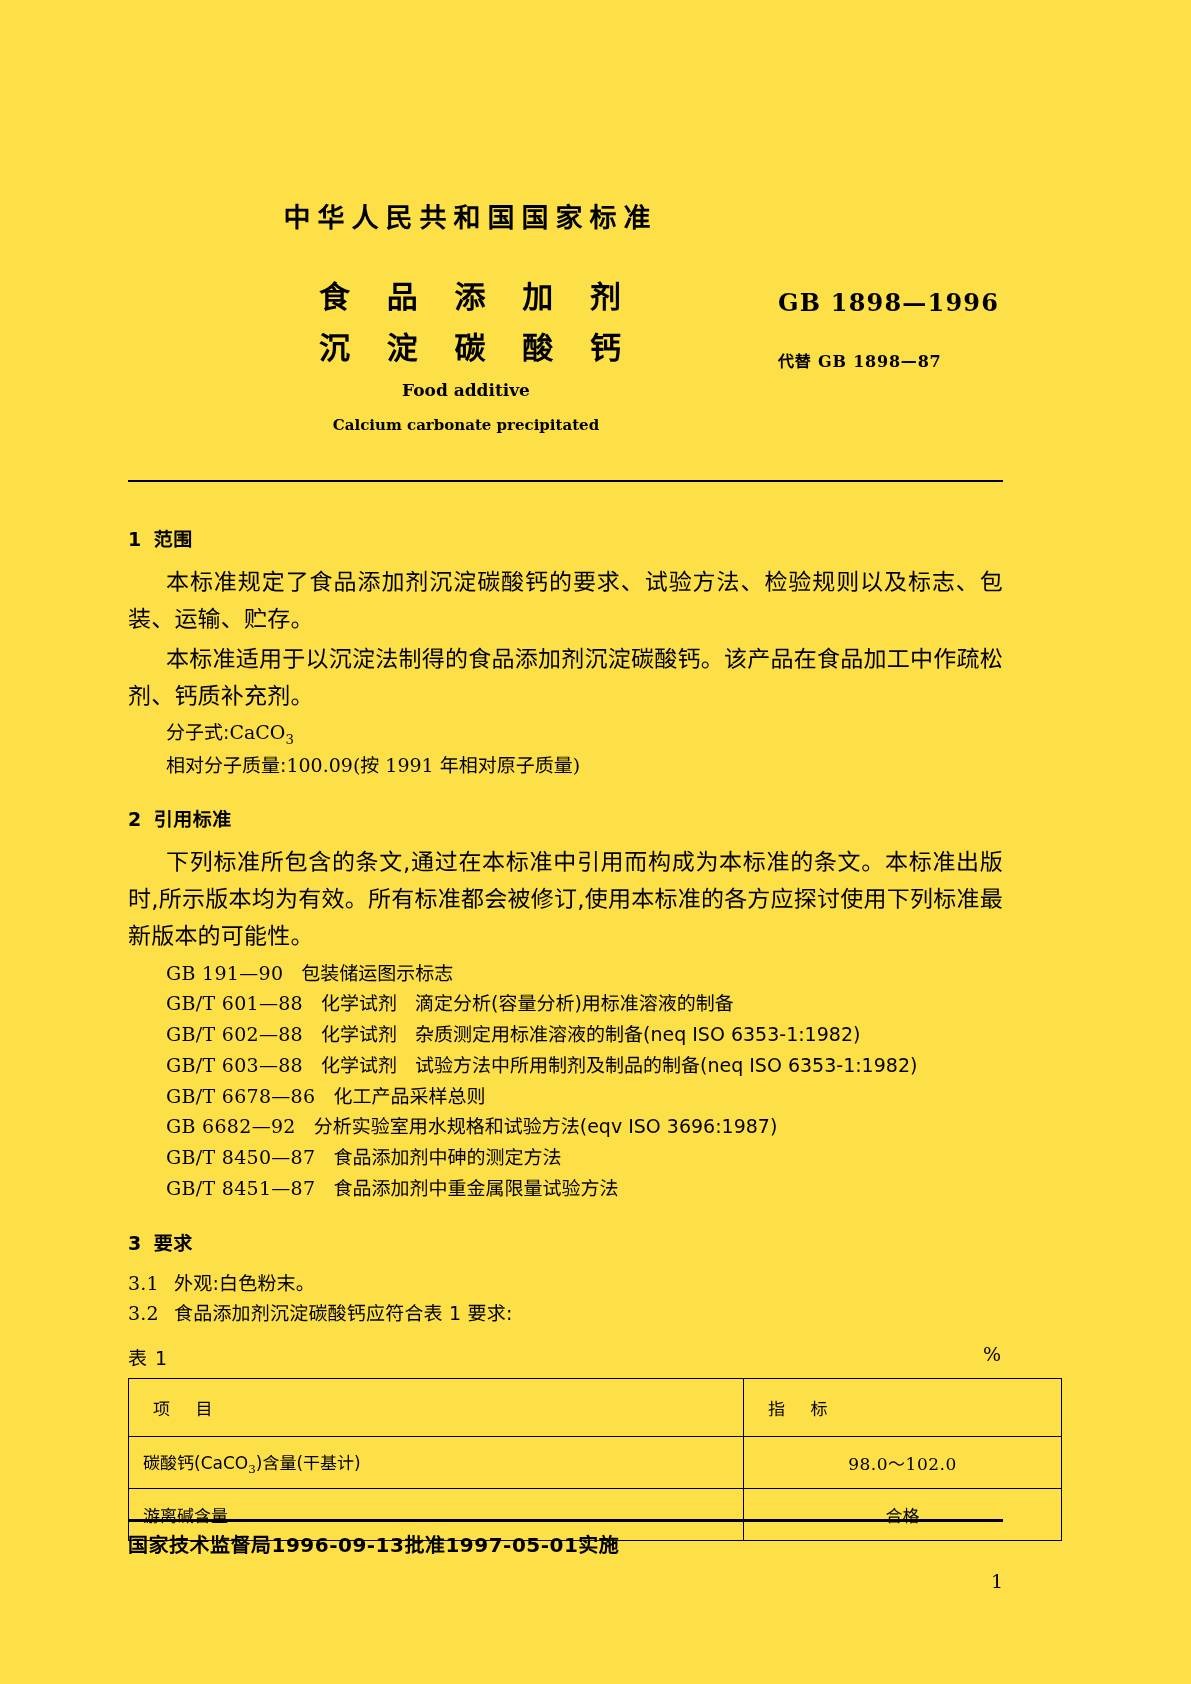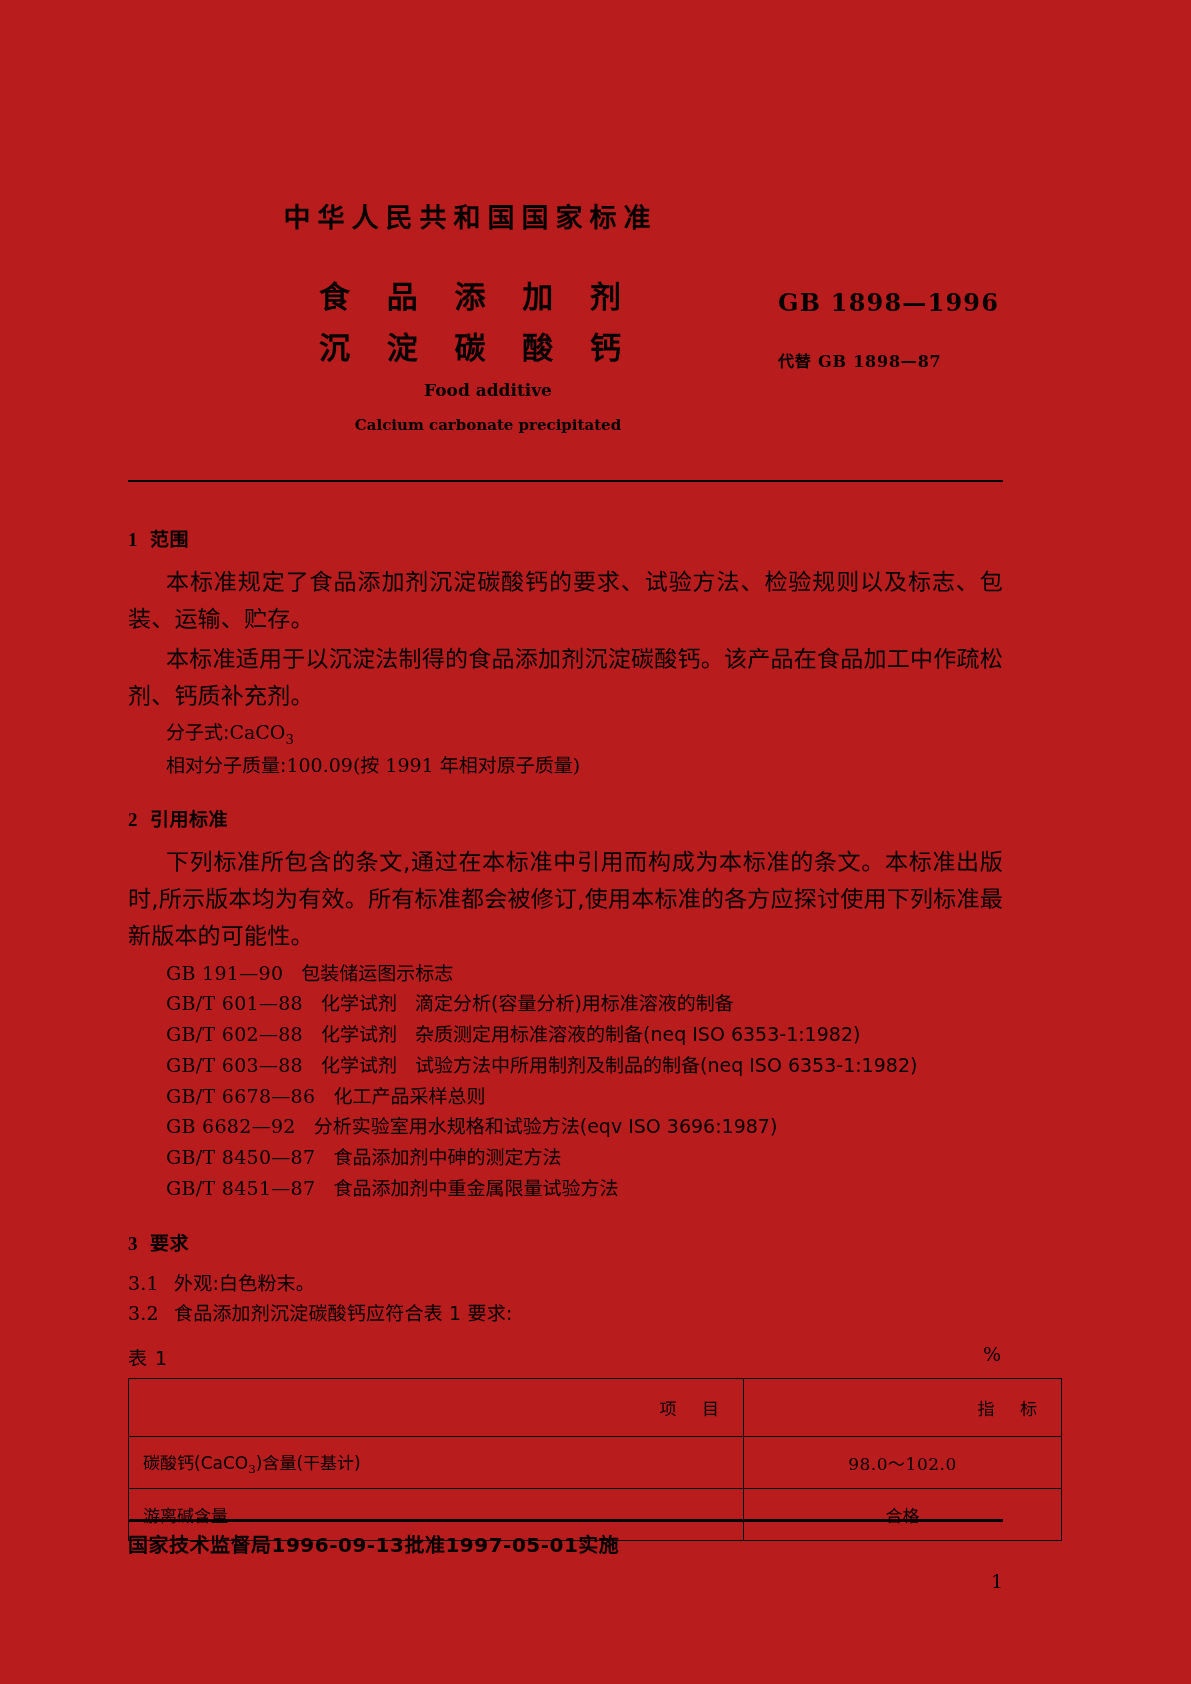--- a/index.html
+++ b/index.html
@@ -10,21 +10,21 @@
   }
   body {
     font-family: "DejaVu Sans", "Liberation Sans", sans-serif;
     color: #000000;
   }
   .page {
     position: relative;
     width: 1191px;
     height: 1684px;
     margin: 0 auto;
-    background: #b91c1c;
+    background: #fde047;
     overflow: hidden;
     box-sizing: border-box;
   }
 
   
   .masthead {
     position: absolute;
     left: 0;
     top: 196px;
     width: 100%;
@@ -50,21 +50,21 @@
   .main-title {
     font-weight: bold;
     font-size: 31px;
     letter-spacing: 13px;
     line-height: 1.65;
     text-indent: 13px;
   }
 
   .en-block {
     position: absolute;
-    left: 248px;
+    left: 226px;
     top: 378px;
     width: 480px;
     text-align: center;
     font-family: "DejaVu Serif", "Liberation Serif", serif;
     font-weight: bold;
   }
   .en1 { font-size: 17px; line-height: 1.5; }
   .en2 { font-size: 15px; line-height: 1.5; margin-top: 10px; text-align: center; }
 
   .std-num {
@@ -111,21 +111,20 @@
     position: absolute;
     left: 128px;
     top: 524px;
     width: 875px;
   }
   .clause-head {
     font-weight: bold;
     font-size: 19px;
     margin: 0 0 13px 0;
     letter-spacing: 0.5px;
-    font-family: Liberation Serif, serif;
   }
   .clause-head .num { margin-right: 12px; }
   .para {
     font-size: 23px;
     line-height: 1.62;
     margin: 0 0 2px 0;
     text-indent: 38px;
     text-align: justify;
     letter-spacing: 0.2px;
   }
@@ -184,21 +183,21 @@
   }
   table.spec td {
     border: 1px solid #000;
     font-size: 17px;
     height: 51px;
     padding: 0 14px;
     vertical-align: middle;
   }
   table.spec tr.head td {
     height: 57px;
-    text-align: right;
+    text-align: left;
   }
   table.spec .col-item { width: 586px; }
   table.spec .col-val  { width: 289px; text-align: center; }
   .hdr-sp { letter-spacing: 10px; padding-left: 10px; font-weight: normal; }
   .item-cell { position: relative; }
   .item-cell .le {
     position: absolute;
     right: 32px;
     top: 50%;
     transform: translateY(-50%);

